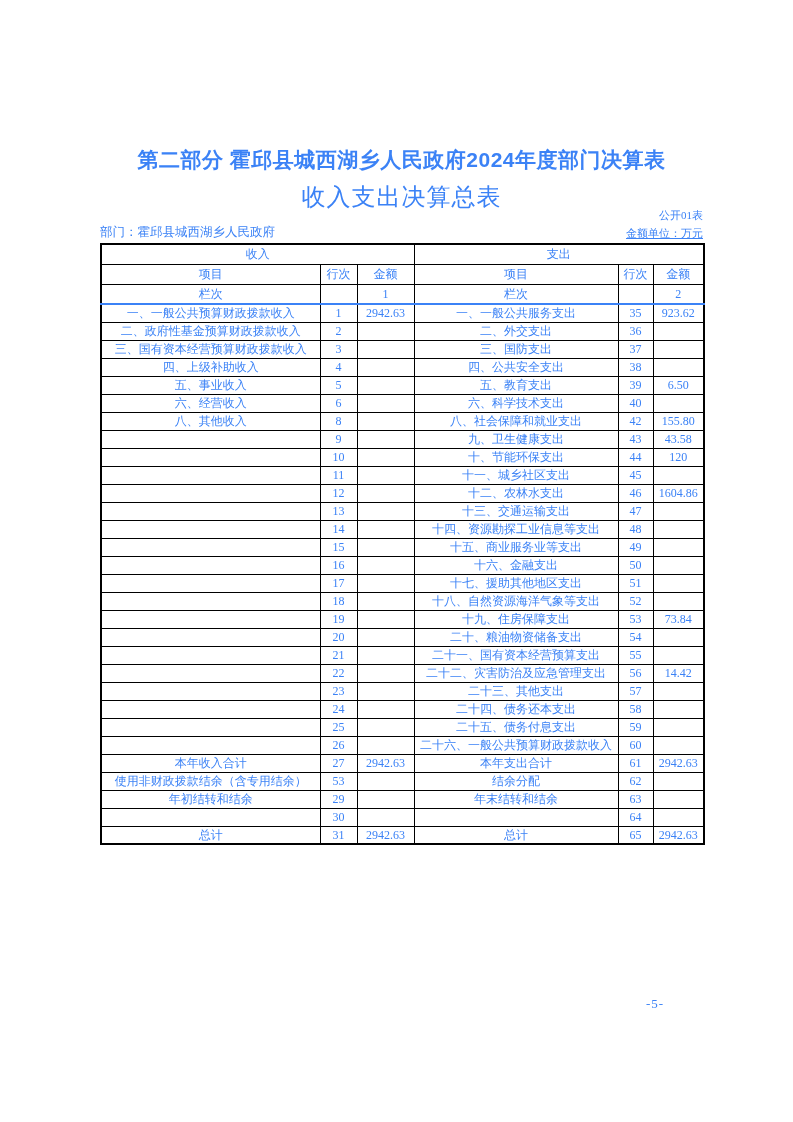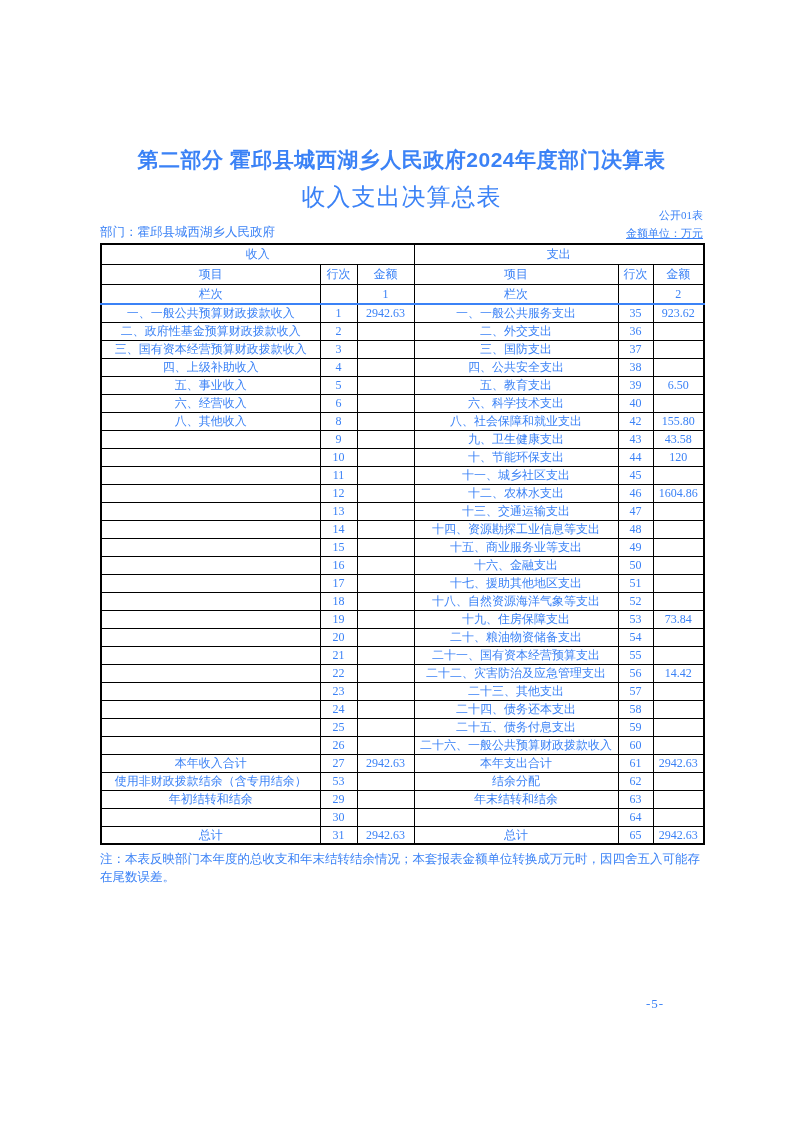--- a/index.html
+++ b/index.html
@@ -373,17 +373,16 @@
             <td class="c-total">总计</td>
             <td class="c-no">31</td>
             <td class="c-amt">2942.63</td>
             <td class="c-total">总计</td>
             <td class="c-no">65</td>
             <td class="c-amt">2942.63</td>
           </tr>
         </tbody>
     </table>
 
-    <div class="note">注：本表反映部门本年度的总收支和年末结转结余情况；本套报表金额单位转换成万元时，因四舍五入可能存在尾数误差。</div>
   </div>
 
   <div class="page-num">-5-</div>
 </div>
 
 </body></html>

